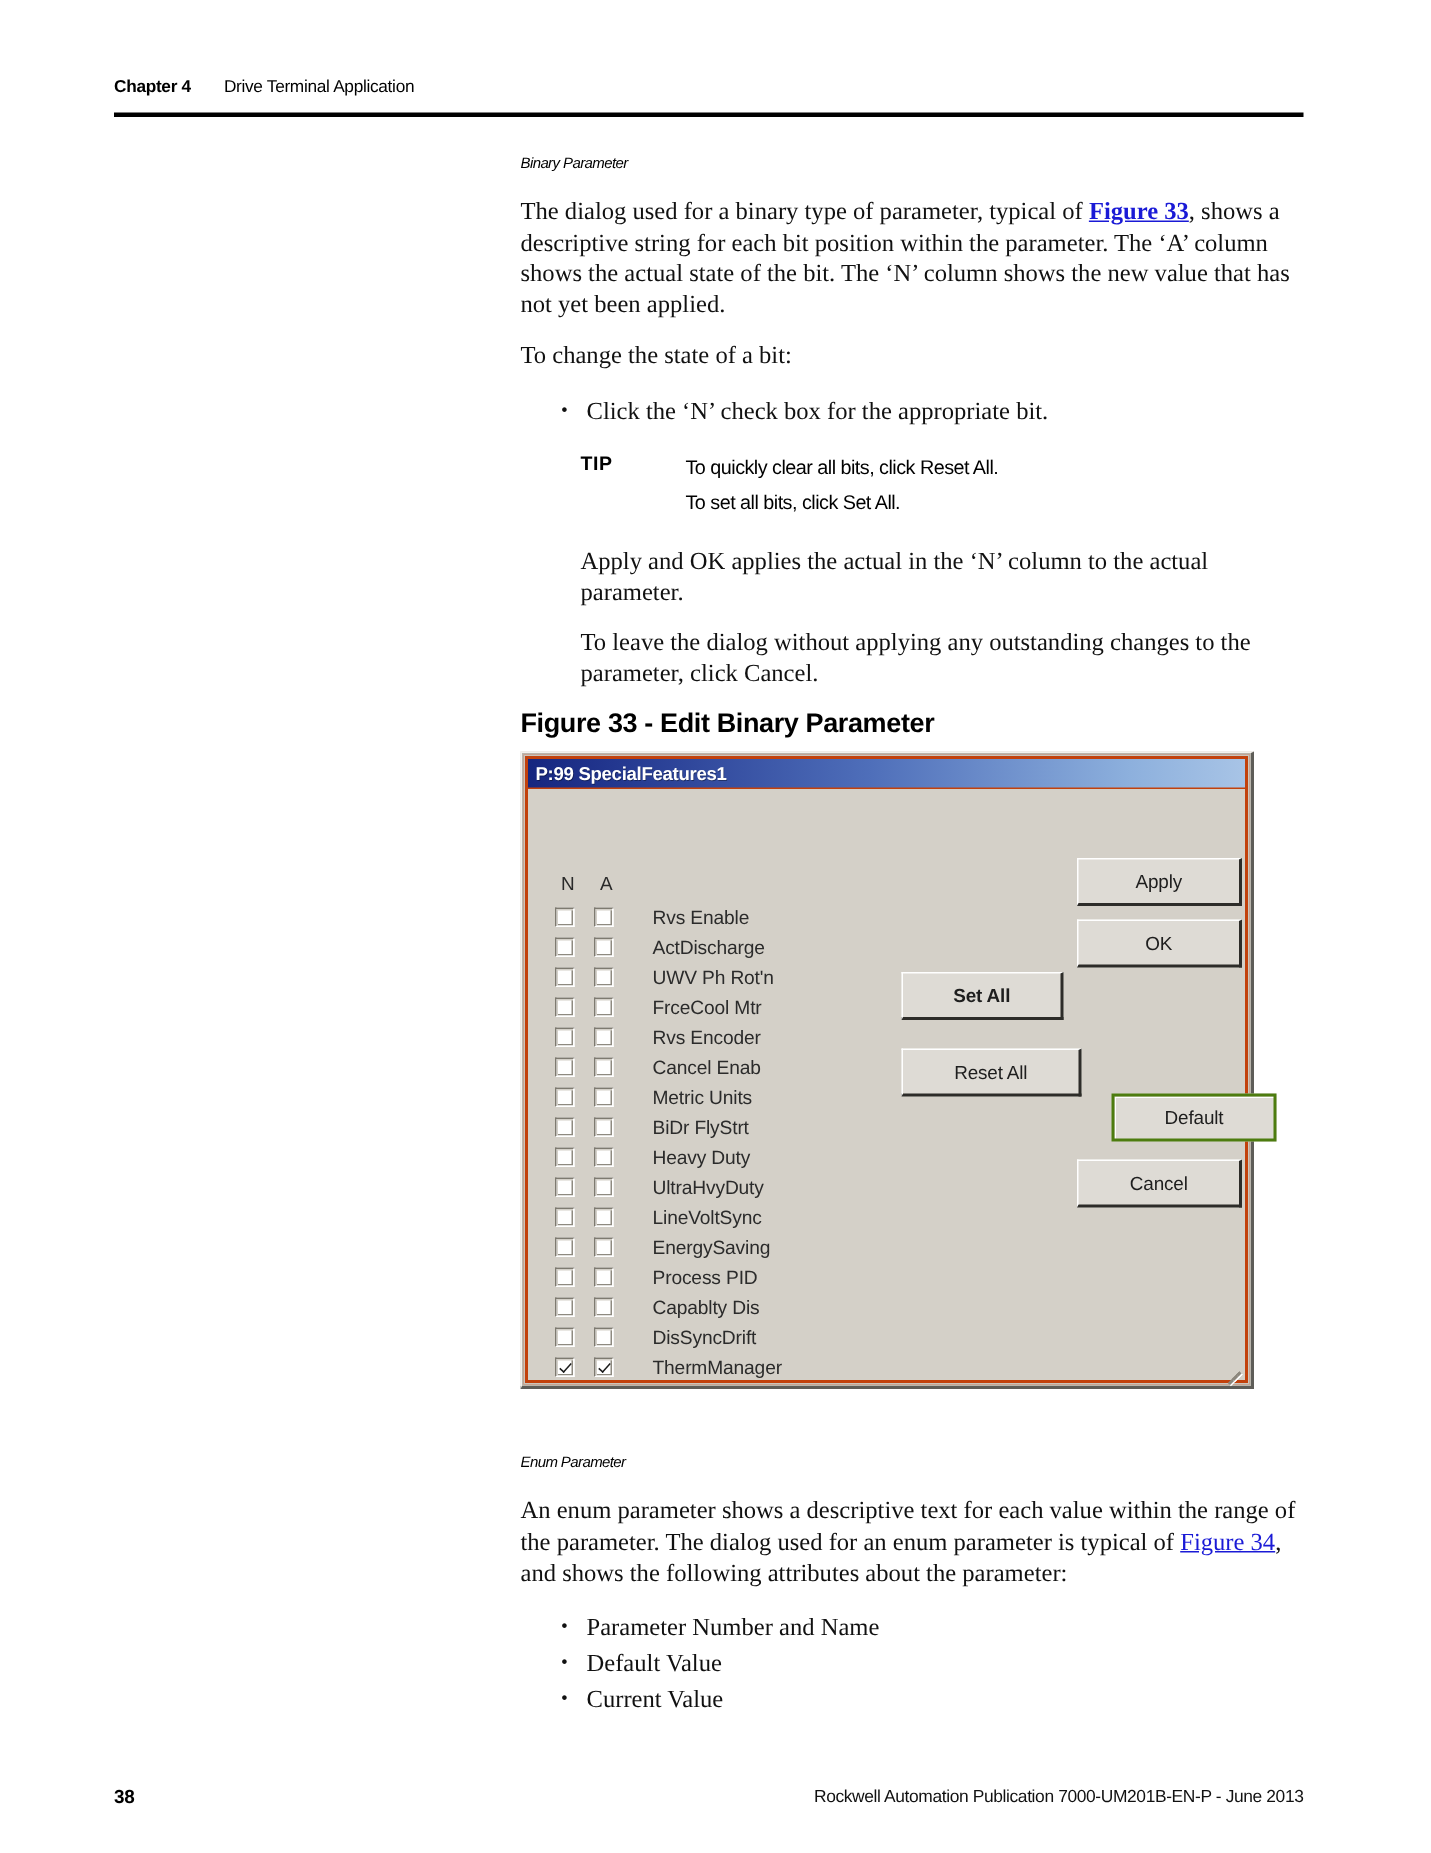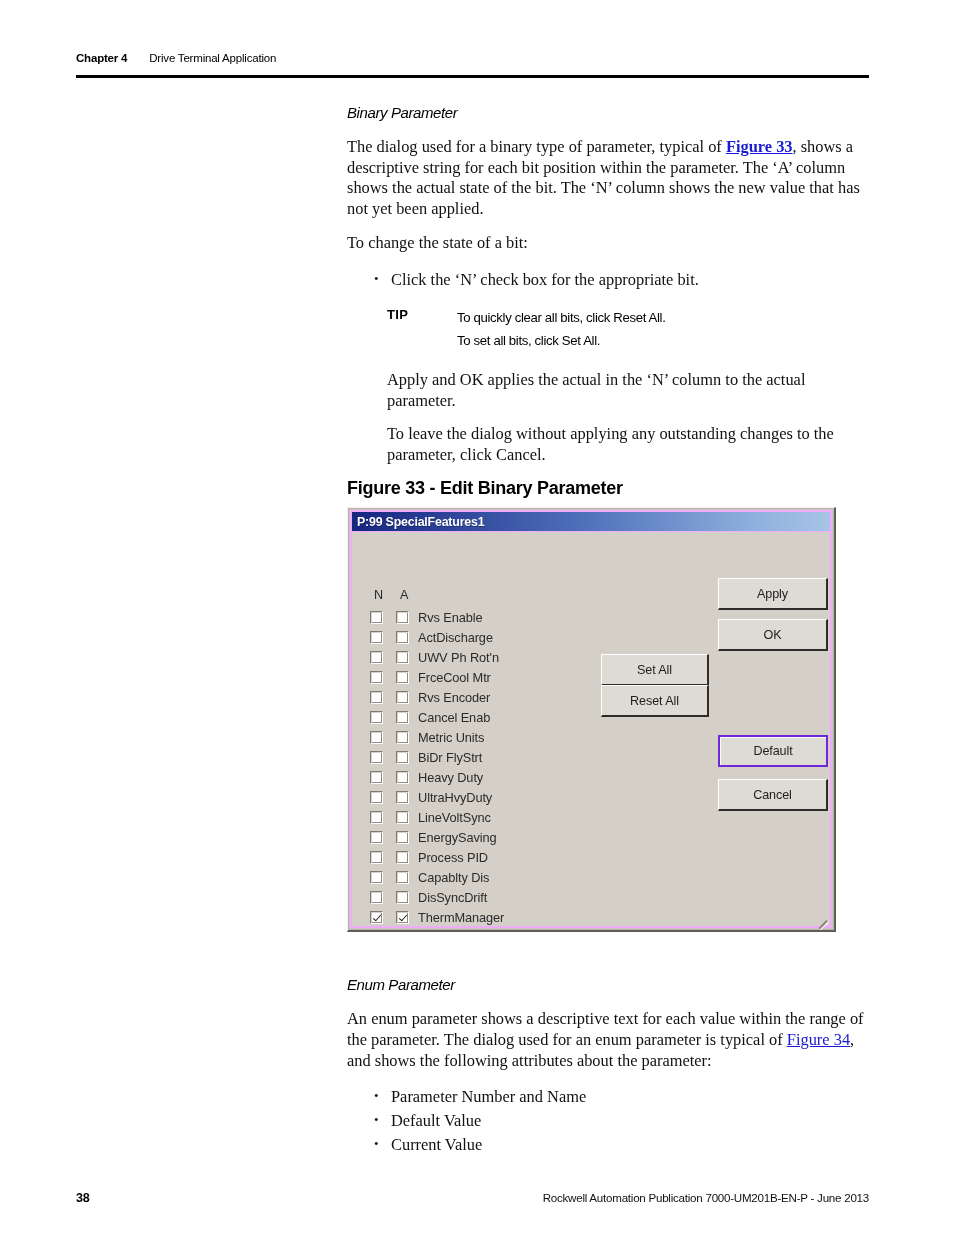--- a/index.html
+++ b/index.html
@@ -45,21 +45,21 @@
 
   
   #content {
     position: absolute;
     left: 347px; top: 104px; width: 530px;
   }
 
   .sec-heading {
     font-family: "Liberation Sans", sans-serif;
     font-style: italic;
-    font-size: 15px;
+    font-size: 10px;
     font-weight: normal;
     letter-spacing: -0.4px;
     color: #000;
     margin: 0 0 16px 0;
   }
 
   p.body {
     font-family: "Liberation Serif", serif;
     font-size: 16.4px;
     line-height: 20.6px;
@@ -144,21 +144,21 @@
     border-top: 1px solid #f4f2ee;
     border-left: 1px solid #f4f2ee;
     border-right: 2px solid #5e5d58;
     border-bottom: 2px solid #5e5d58;
     box-shadow: 0 0 0 1px #b9b5ac inset;
     font-family: "Liberation Sans", sans-serif;
   }
   .dlg-inner {
     position: absolute;
     left: 1px; top: 1px; right: 1px; bottom: 1px;
-    background: #f0abfc;
+    background: #c2410c;
     border: 1px solid #cac6bd;
   }
   .titlebar {
     height: 19px;
     margin: 2px 2px 0 2px;
     background: linear-gradient(to right, #16267f 0%, #23378f 12%, #4f6fba 48%, #8db0dd 84%, #a8c4e6 100%);
     display: flex;
     align-items: center;
     padding-left: 5px;
   }
@@ -213,21 +213,21 @@
     content: "";
     position: absolute;
     left: 4px; top: 1px;
     width: 3px; height: 7px;
     border: solid #1b1b1b;
     border-width: 0 1.6px 1.6px 0;
     transform: rotate(42deg);
   }
   .cb-n { margin-right: 13px; }
   .bitlabel {
-    margin-left: 9px;
+    margin-left: 26px;
     font-size: 12.8px;
     color: #2b2b2b;
     letter-spacing: -0.1px;
     white-space: nowrap;
   }
 
   
   .btn {
     position: absolute;
     background: #dedbd5;
@@ -238,29 +238,30 @@
     font-family: "Liberation Sans", sans-serif;
     font-size: 12.6px;
     color: #1e1e1e;
     display: flex;
     align-items: center;
     justify-content: center;
     letter-spacing: -0.1px;
     cursor: default;
   }
   .btn.default-btn {
-    border: 2px solid #6d28d9;
+    border: 2px solid #4d7c0f;
     background: #dedbd5;
     box-shadow: 1px 1px 0 0 #ffffff inset;
+    margin-left: 23px;
   }
 
   #btn-apply  { left: 366px; top: 46px;  width: 110px; height: 32px; }
   #btn-ok     { left: 366px; top: 87px;  width: 110px; height: 32px; }
-  #btn-setall { left: 249px; top: 122px; width: 108px; height: 32px; }
-  #btn-reset  { left: 249px; top: 153px; width: 108px; height: 32px; }
+  #btn-setall { left: 249px; top: 122px; width: 108px; height: 32px; font-weight: bold; }
+  #btn-reset  { left: 249px; top: 173px; width: 120px; height: 32px; }
   #btn-default{ left: 366px; top: 203px; width: 110px; height: 32px; }
   #btn-cancel { left: 366px; top: 247px; width: 110px; height: 32px; }
 
   .resize-grip {
     position: absolute;
     right: 3px; bottom: 3px;
     width: 13px; height: 13px;
   }
   .resize-grip i {
     position: absolute;

